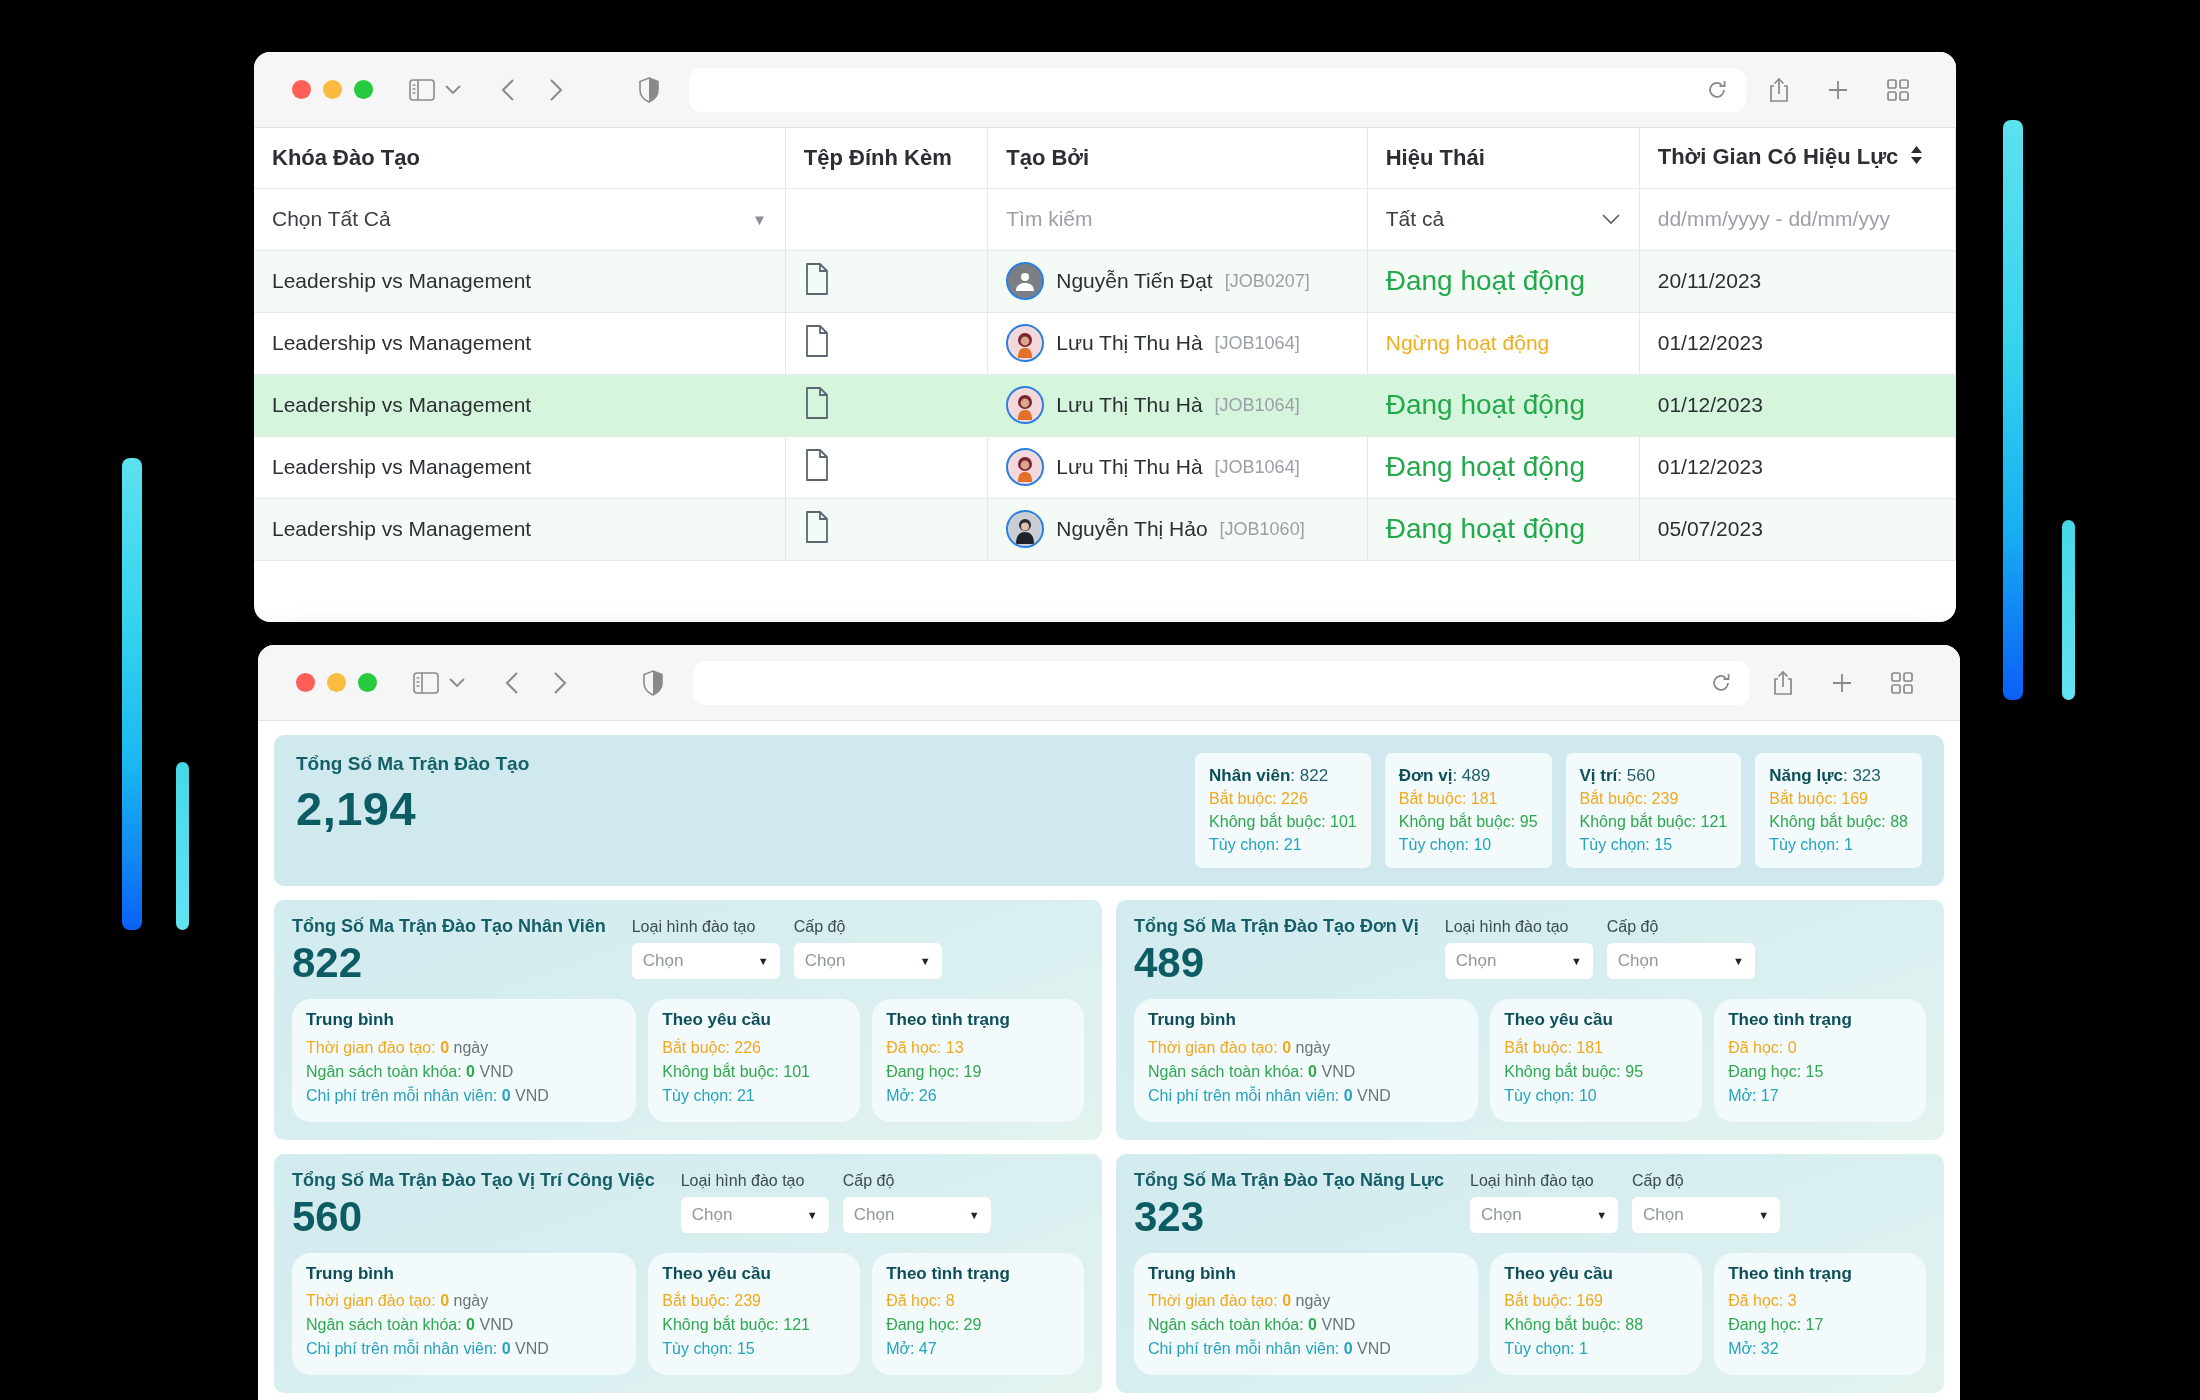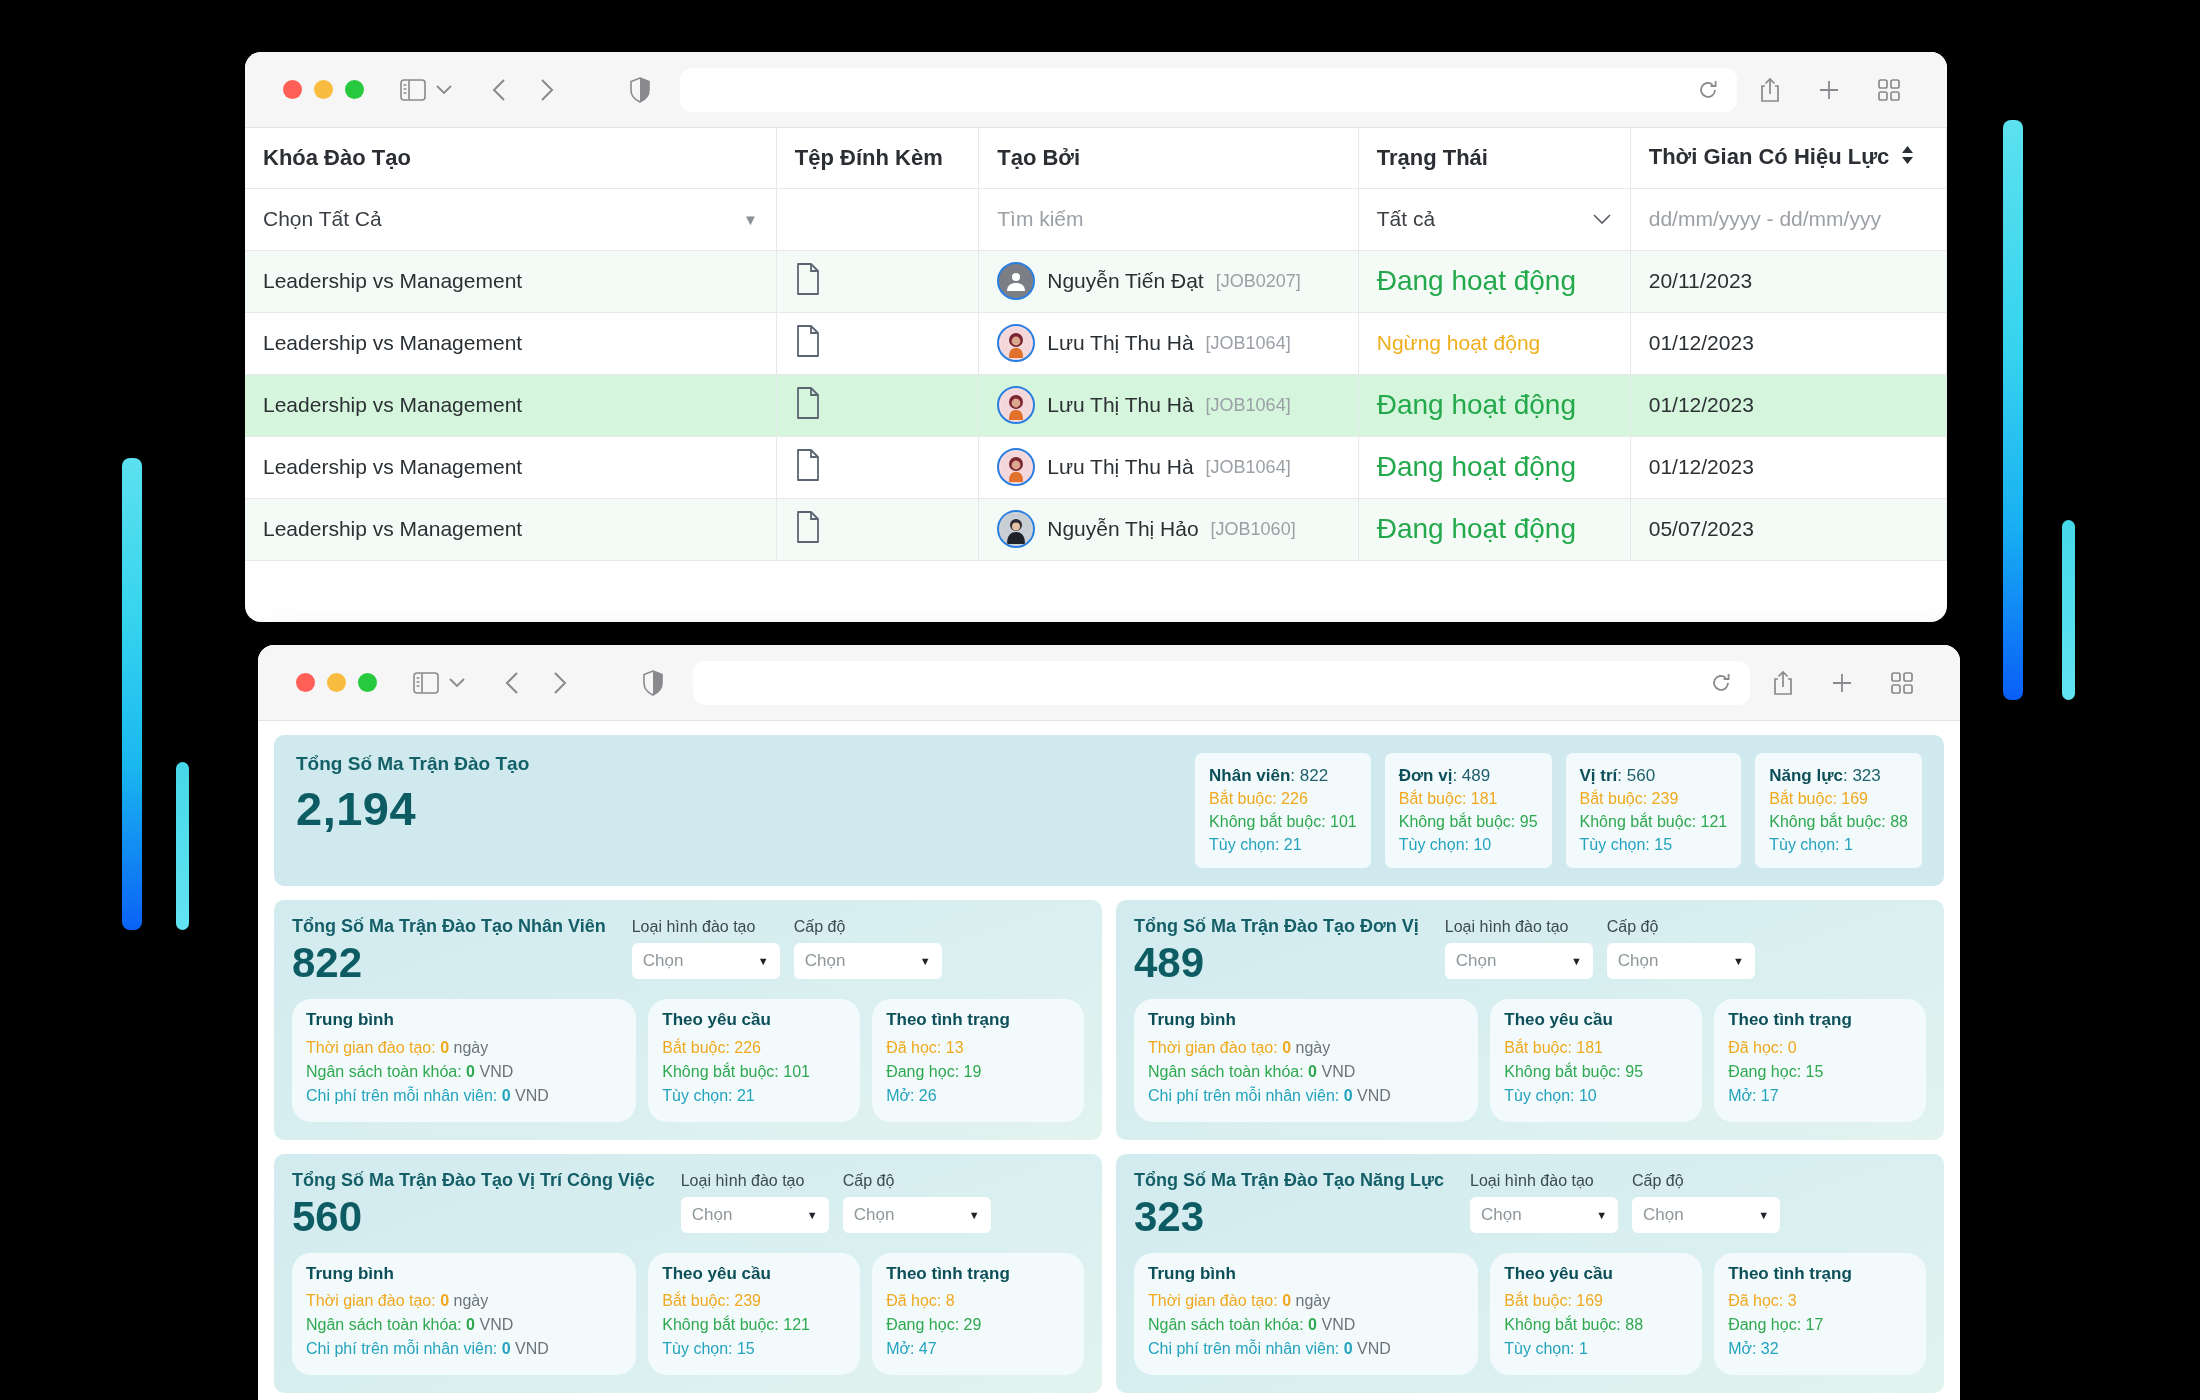--- a/index.html
+++ b/index.html
@@ -23,21 +23,21 @@
             background: linear-gradient(180deg,#45d8e8 0%,#62e3f2 100%); }
 
   
   .window {
     position: absolute;
     background: #fff;
     border-radius: 16px;
     overflow: hidden;
     box-shadow: 0 10px 40px rgba(0,0,0,.65), 0 0 0 1px rgba(0,0,0,.35);
   }
-  #window-top    { left: 245px; top: 52px;  width: 1702px; height: 570px; }
+  #window-top    { left: 254px; top: 52px;  width: 1702px; height: 570px; }
   #window-bottom { left: 258px; top: 645px; width: 1702px; height: 894px; }
 
   
   .toolbar {
     height: 76px;
     background: #f6f6f6;
     border-bottom: 1px solid #e2e2e2;
     display: flex;
     align-items: center;
     padding: 0 24px;
@@ -268,21 +268,21 @@
         <col class="col-b">
         <col class="col-c">
         <col class="col-d">
         <col class="col-e">
     </colgroup>
     <thead>
       <tr>
         <th>Khóa Đào Tạo</th>
         <th>Tệp Đính Kèm</th>
         <th>Tạo Bởi</th>
-        <th>Trạng Thái</th>
+        <th>Hiệu Thái</th>
         <th>
           <span>Thời Gian Có Hiệu Lực</span>
           <span style="margin-left:6px;display:inline-block;vertical-align:middle;">
             <svg width="13" height="20" viewBox="0 0 13 20" fill="#2b2f33">
                 <polygon points="6.5,1 12,8 1,8"></polygon>
                 <polygon points="6.5,19 12,12 1,12"></polygon>
               </svg>
           </span>
         </th>
       </tr>

